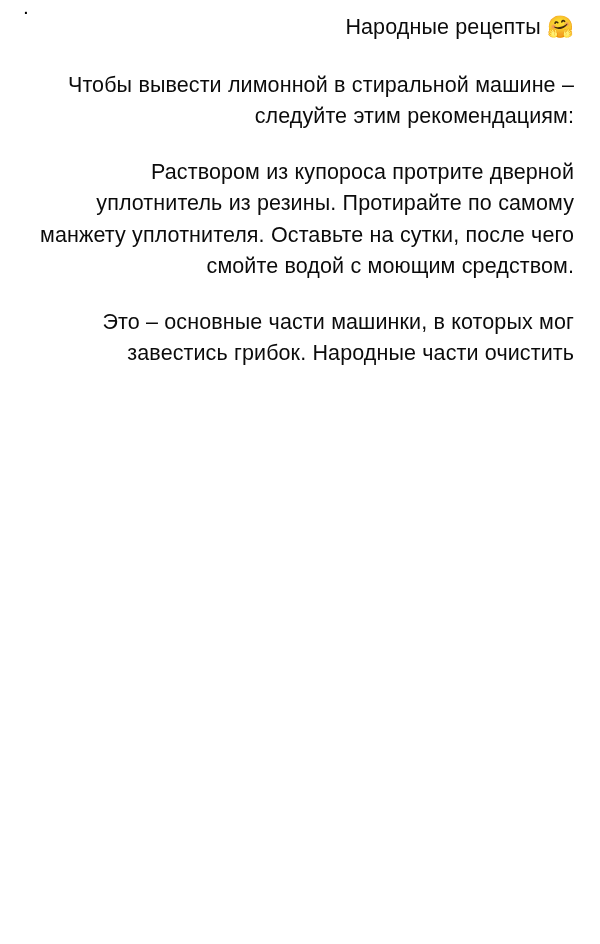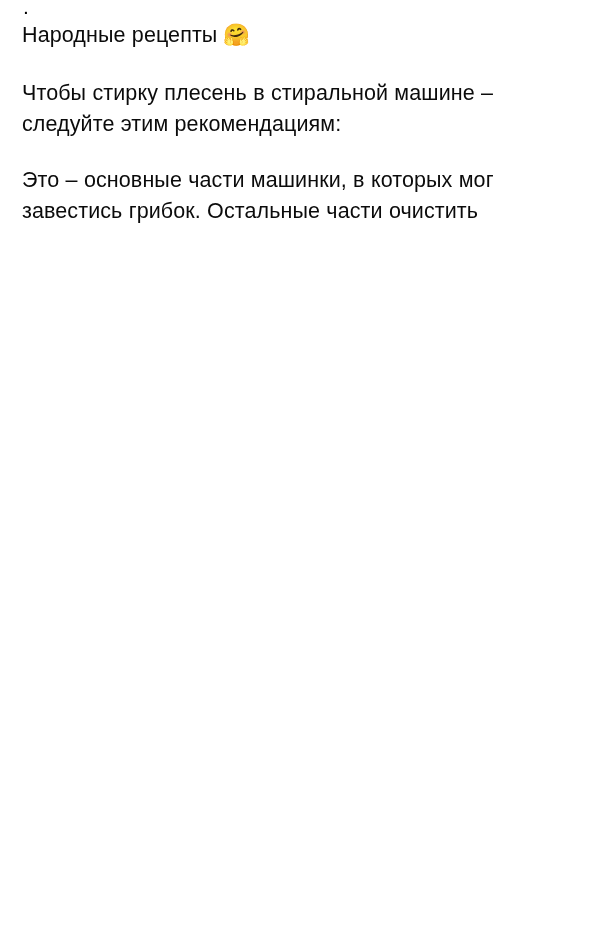--- a/index.html
+++ b/index.html
@@ -31,23 +31,24 @@
     line-height: 10px;
     height: 10px;
     color: #000;
     margin: 0;
     padding: 0 0 0 1px;
   }
   .para {
     font-size: 21.5px;
     line-height: 31.5px;
     letter-spacing: 0.1px;
-    margin: 8px 0 24px 0;
+    margin: 0 0 24px 0;
     color: #0b0b0b;
     word-spacing: 0.2px;
+    text-align: right;
   }
   .para.title {
     margin-bottom: 26px;
   }
   .para.last {
     margin-bottom: 0;
   }
   .cut {
     
   }
@@ -55,22 +56,23 @@
 </head>
 <body>
 
 <div class="page">
   <article class="article">
 
     <p class="lead-dot">.</p>
 
     <p class="para title">Народные рецепты 🤗</p>
 
-    <p class="para">Чтобы стирку плесень в стиральной машине – следуйте этим рекомендациям:</p>
+    <p class="para">Чтобы вывести лимонной в стиральной машине – следуйте этим рекомендациям:</p>
+
+    <p class="para">Раствором из купороса протрите дверной уплотнитель из резины. Протирайте по самому манжету уплотнителя. Оставьте на сутки, после чего смойте водой с моющим средством.</p>
 
 
 
 
-
-    <p class="para last cut">Это – основные части машинки, в которых мог завестись грибок. Остальные части очистить</p>
+    <p class="para last cut">Это – основные части машинки, в которых мог завестись грибок. Народные части очистить</p>
 
   </article>
 </div>
 
 </body></html>

